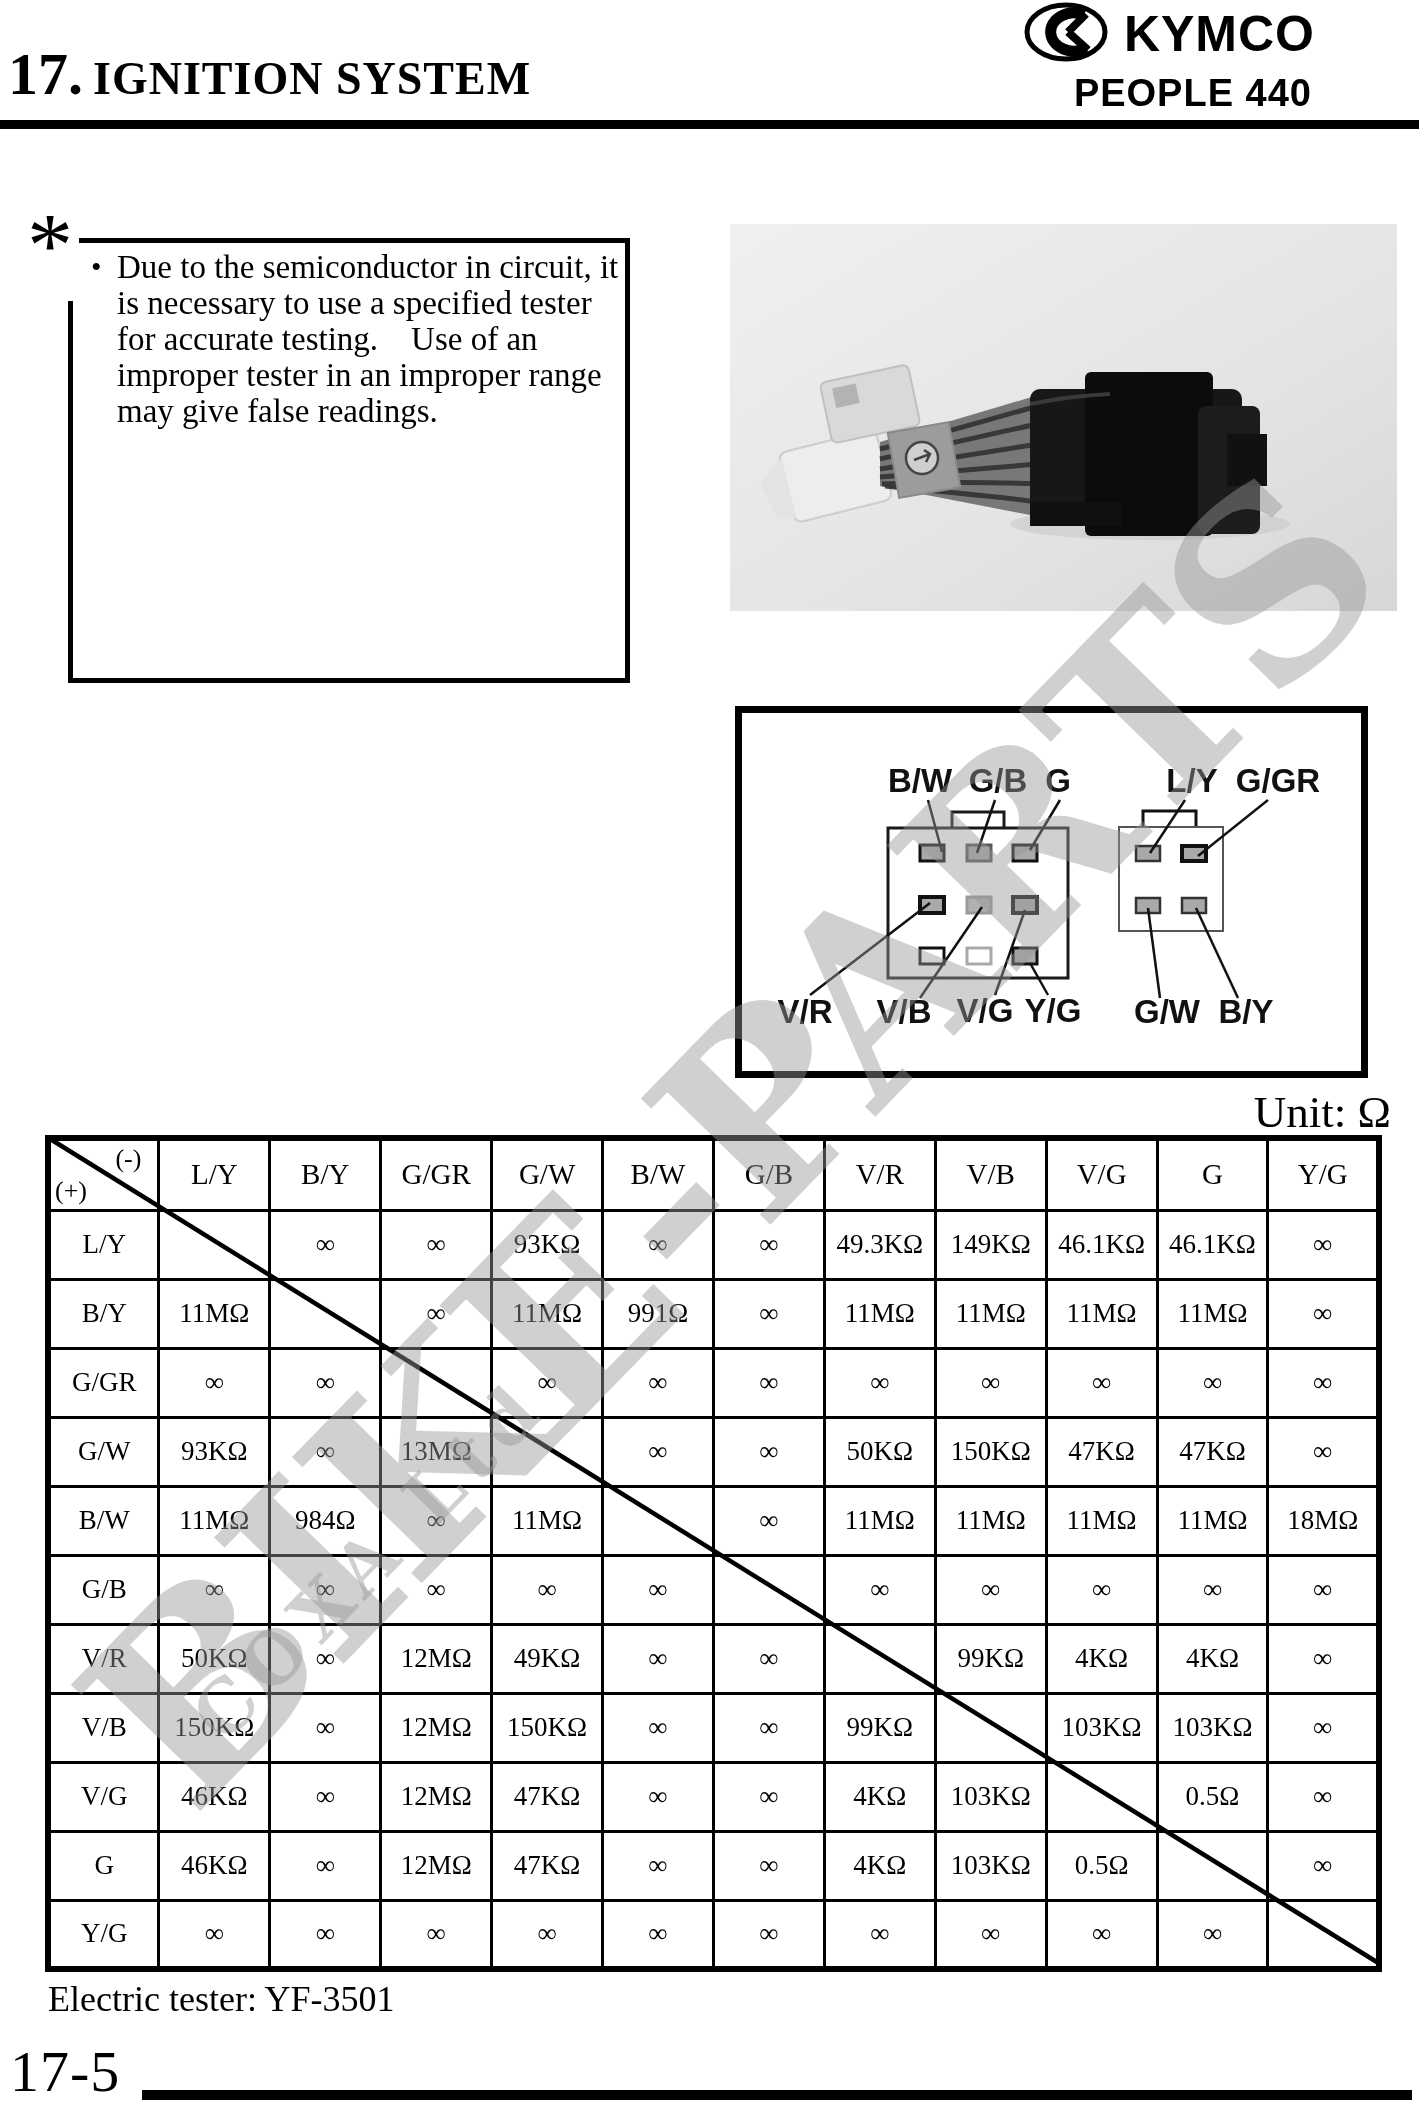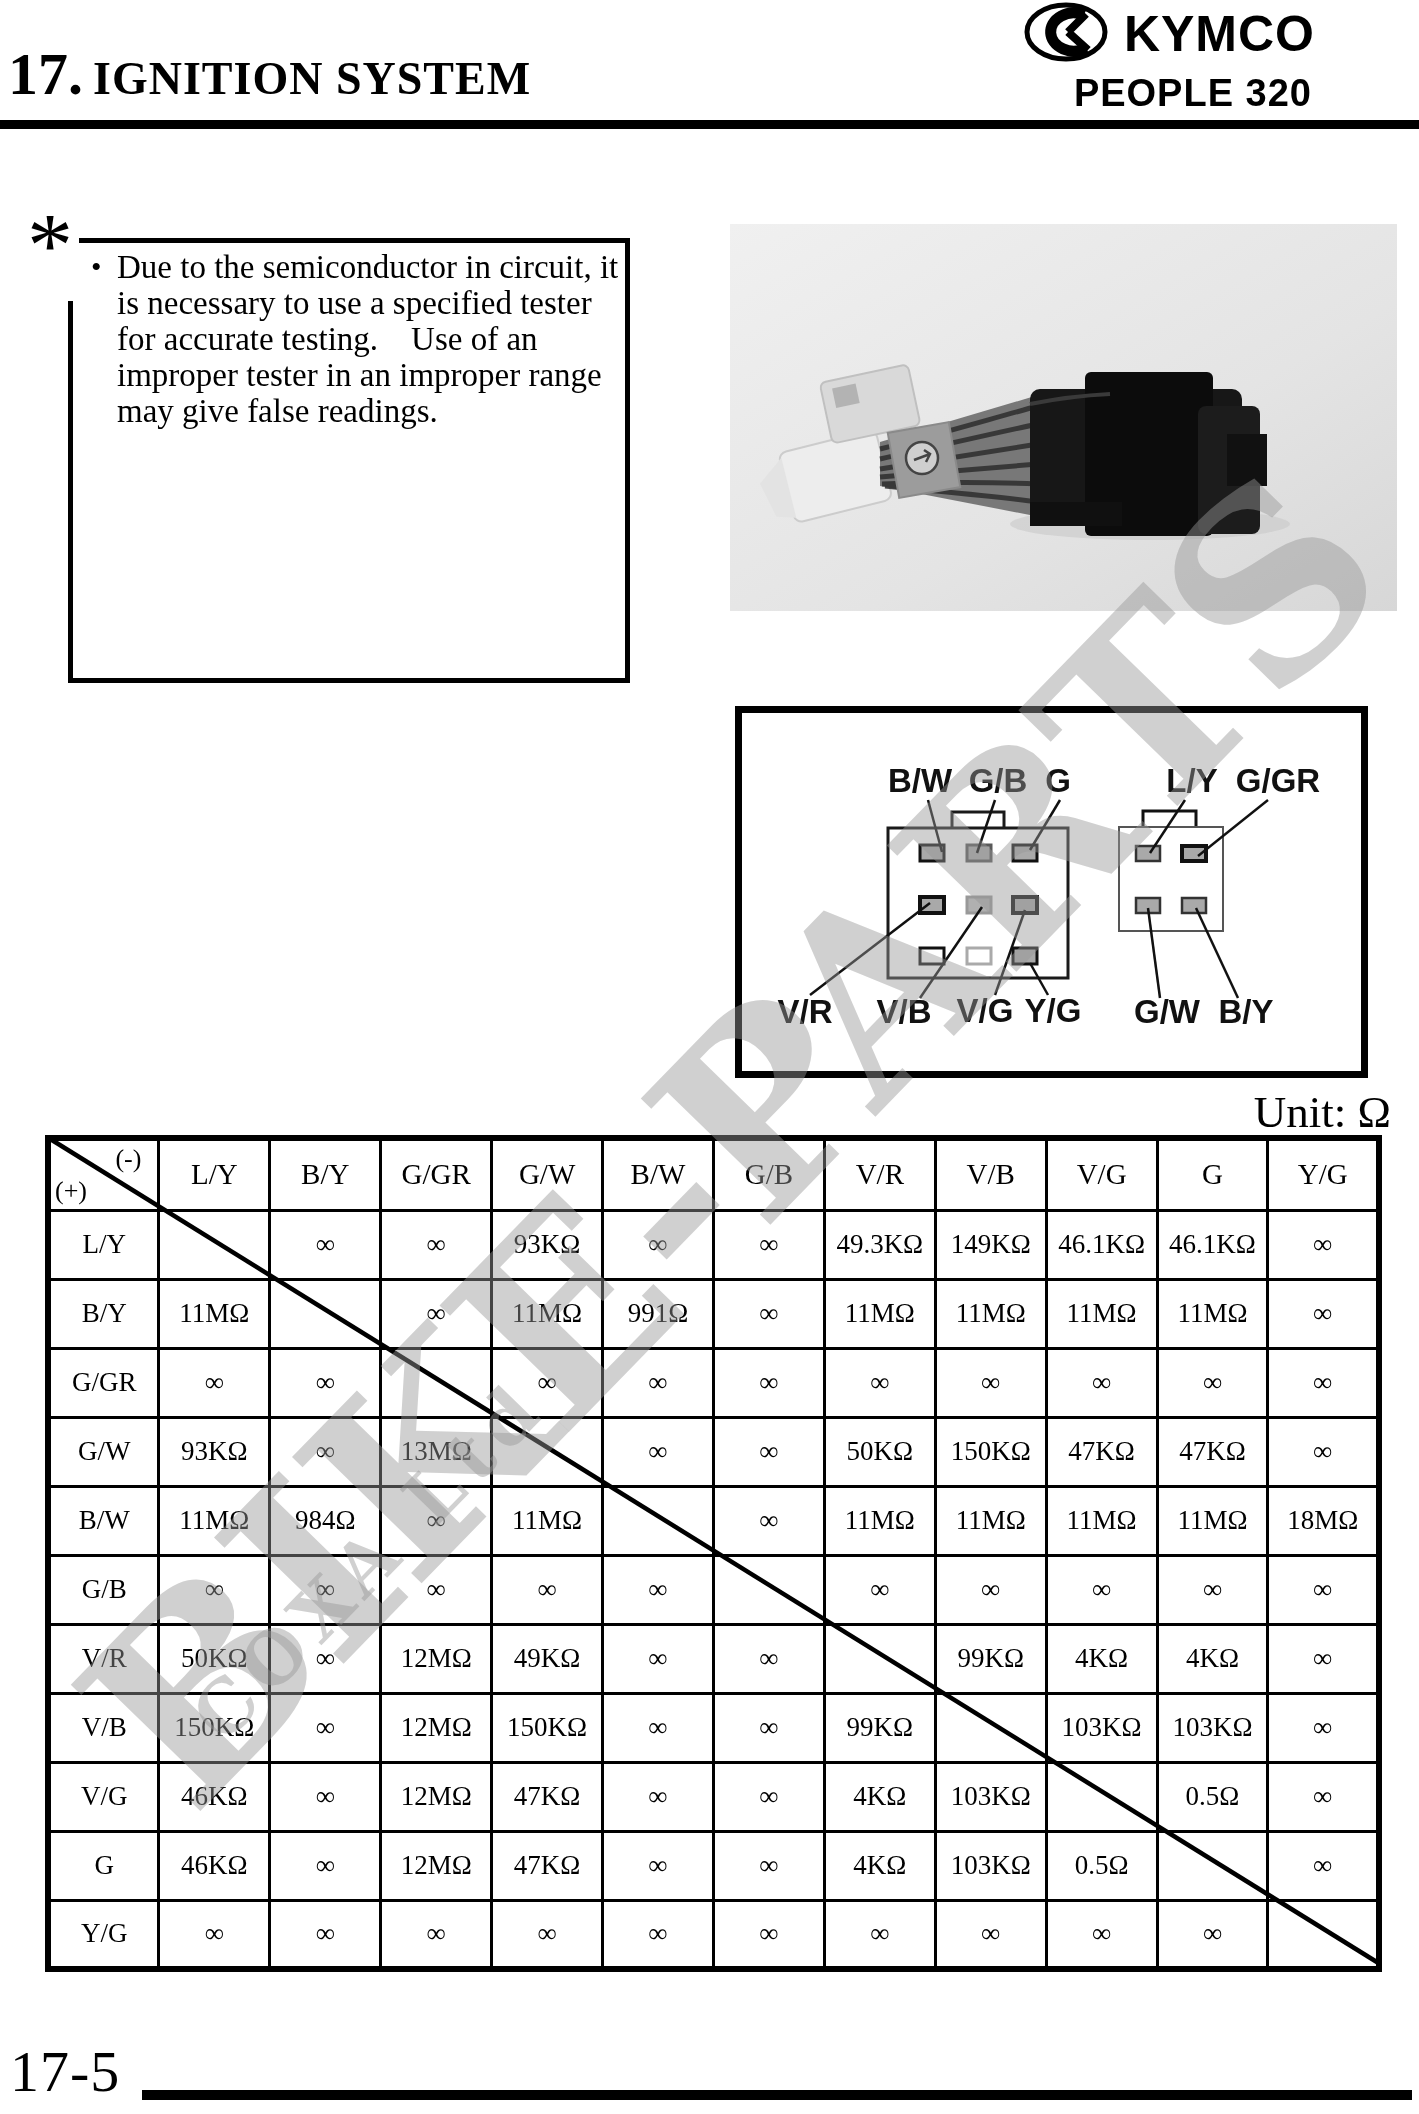--- a/index.html
+++ b/index.html
@@ -79,21 +79,21 @@
   <div class="brand">
     <span>
       <svg width="88" height="60" viewBox="0 0 88 60">
         <ellipse cx="42" cy="30" rx="39" ry="27" fill="none" stroke="#000" stroke-width="5"></ellipse>
         <path d="M60 13 A 23 19 0 1 0 62 46" fill="none" stroke="#000" stroke-width="11"></path>
         <path d="M44 30 L62 12 M44 30 L64 48" stroke="#000" stroke-width="8" fill="none"></path>
       </svg>
     </span>
     <span class="kymco-text">KYMCO</span>
   </div>
-  <div class="model">PEOPLE 320</div>
+  <div class="model">PEOPLE 440</div>
   <div class="header-rule"></div>
 
   <div class="note-box">
     <span class="note-asterisk">*</span>
     <ul class="note-list">
         <li>Due to the semiconductor in circuit, it is necessary to use a specified tester for accurate testing.    Use of an improper tester in an improper range may give false readings.</li>
       </ul>
   </div>
 
   <div class="photo">
@@ -369,19 +369,20 @@
           <td>∞</td>
           <td>∞</td>
           <td></td>
         </tr>
       </tbody>
   </table>
   <svg class="diag-overlay" width="1337" height="831" viewBox="0 0 1337 831">
     <line x1="2" y1="2" x2="1335" y2="829" stroke="#000" stroke-width="4.5"></line>
   </svg>
 
+  <div class="tester">Electric tester: YF-3501</div>
   <div class="pagenum">17-5</div>
   <div class="foot-rule"></div>
 
   <div class="wm wm-main">BIKE-PARTS</div>
   <div class="wm wm-sub">COXA Ltd</div>
 
 </div>
 
 </body></html>

